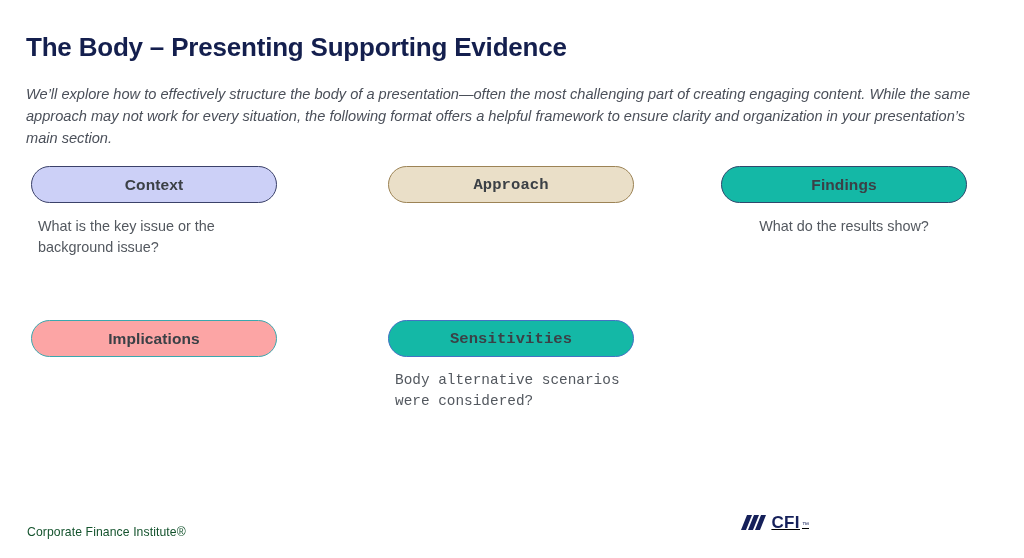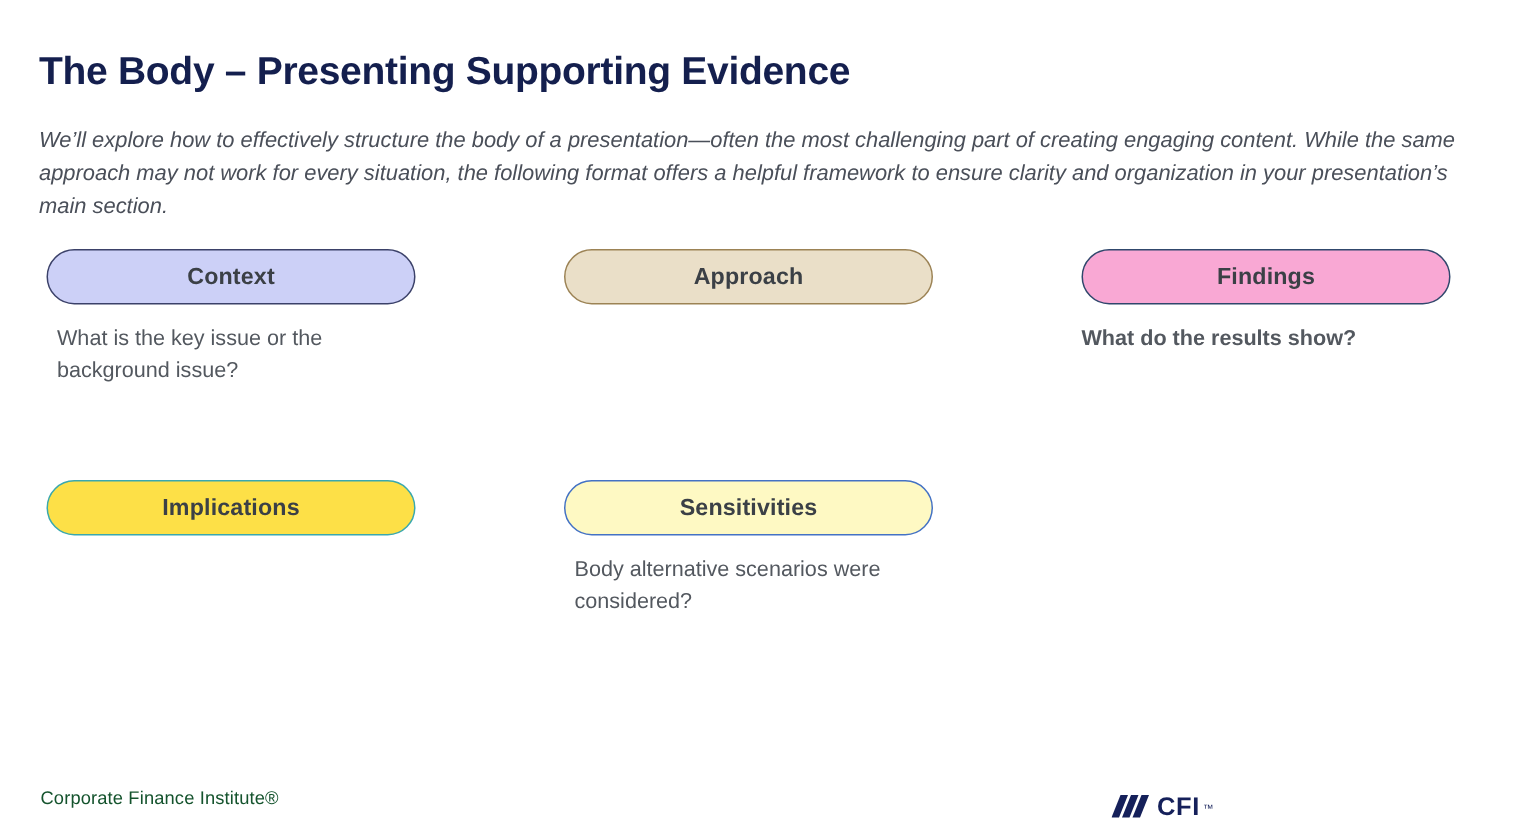--- a/index.html
+++ b/index.html
@@ -62,21 +62,21 @@
     position: relative;
     height: 154px;
   }
 
   .card {
     position: absolute;
     top: 0;
   }
 
   .card.col-1 { left: 31px;  width: 246px; }
-  .card.col-2 { left: 376px; width: 246px; }
+  .card.col-2 { left: 388px; width: 246px; font-family: Liberation Mono, monospace; }
   .card.col-3 { left: 721px; width: 246px; }
 
   .pill {
     box-sizing: border-box;
     height: 37px;
     border-radius: 19px;
     border: 1.6px solid #2b3353;
     display: flex;
     align-items: center;
     justify-content: center;
@@ -88,62 +88,62 @@
 
   .pill.context {
     background: #ccd0f7;
     border-color: #3b4169;
   }
   .pill.approach {
     background: #eadfc8;
     border-color: #9c8355;
   }
   .pill.findings {
-    background: #f9a8d4;
+    background: #14b8a6;
     border-color: #30476c;
   }
   .pill.implications {
-    background: #fde047;
+    background: #fca5a5;
     border-color: #3aa8ae;
   }
   .pill.sensitivities {
-    background: #fef9c3;
+    background: #14b8a6;
     border-color: #4472c4;
   }
 
   .caption {
     margin-top: 13px;
     font-size: 14.4px;
     line-height: 21px;
     color: #53585f;
     padding: 0 7px;
   }
   .caption.center {
-    text-align: left;
+    text-align: center;
     padding: 0;
-    font-weight: bold;
   }
 
   
   .footer-text {
     position: absolute;
     left: 27px;
     bottom: 19px;
     font-size: 12.2px;
     color: #14532d;
     letter-spacing: 0.1px;
   }
 
   .logo {
     position: absolute;
     right: 24px;
-    bottom: 12px;
+    bottom: 27px;
     display: flex;
     align-items: flex-end;
     gap: 4px;
+    text-decoration: underline;
   }
   .logo-mark {
     display: block;
   }
   .logo-word {
     font-size: 17px;
     font-weight: bold;
     color: #15205a;
     letter-spacing: 0.4px;
     line-height: 17px;

